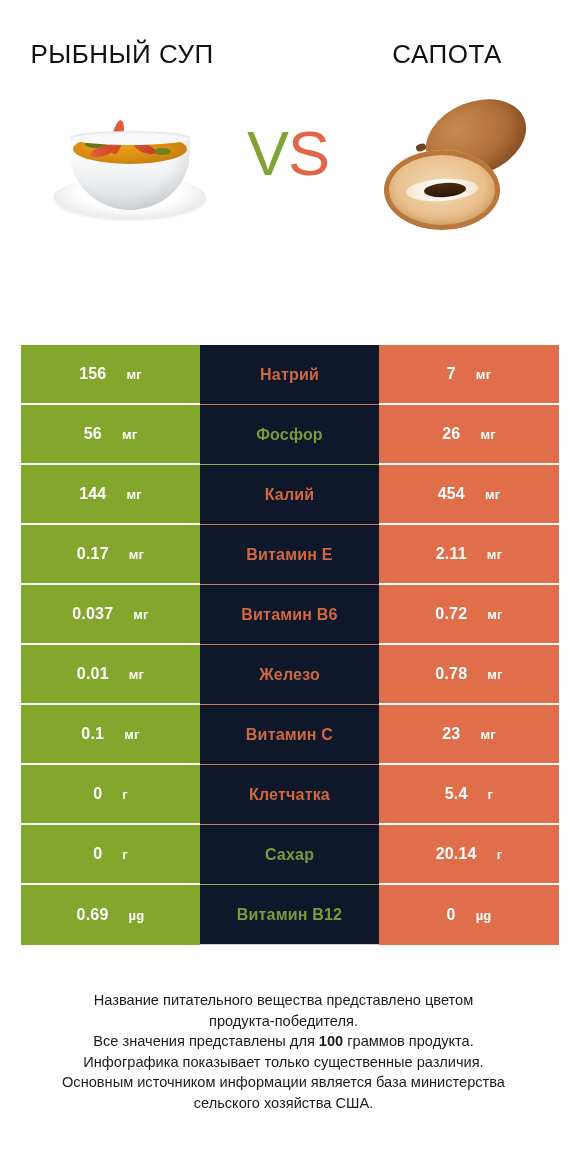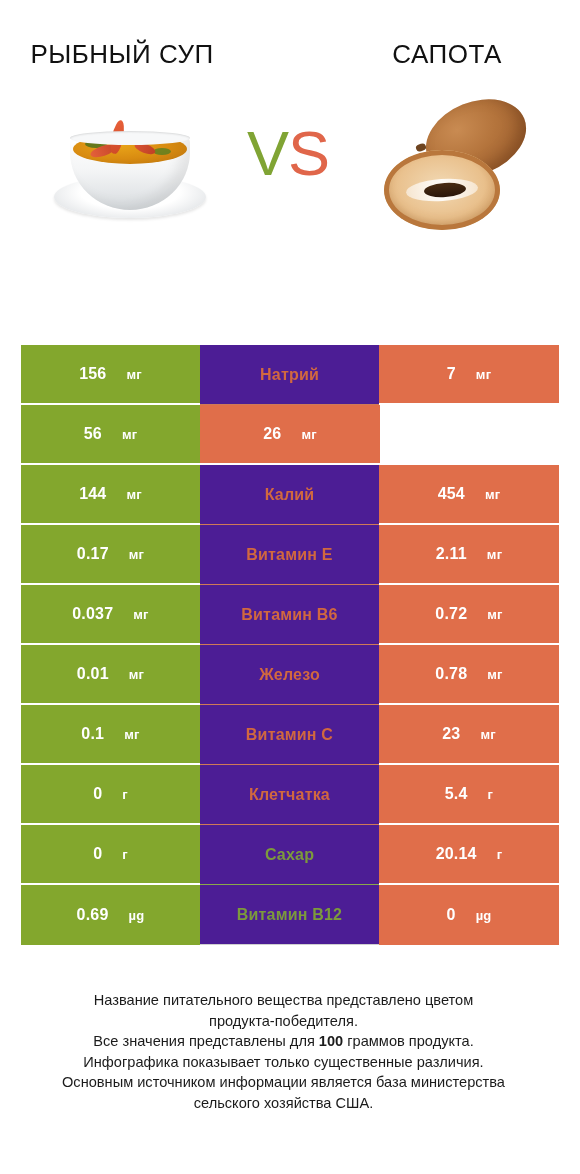--- a/index.html
+++ b/index.html
@@ -250,21 +250,21 @@
     border-bottom: 2px solid #ffffff;
   }
   .cell-right {
     flex: 0 0 180px;
     background: #e06e4a;
     color: #ffffff;
     border-bottom: 2px solid #ffffff;
   }
   .cell-mid {
     flex: 1 1 auto;
-    background: #4c1d95;
+    background: #0f172a;
     border-bottom: 1px solid #cfcfcf;
   }
   .row:last-child .cell-left,
   .row:last-child .cell-right {
     border-bottom: none;
   }
   .row:last-child .cell-mid {
     border-bottom: 1px solid #cfcfcf;
   }
   .cell-mid.win-green { border-bottom-color: #8aa94a; }
@@ -356,20 +356,23 @@
         <span class="nutrient win-orange">Натрий</span>
       </div>
       <div class="cell cell-right">
         <span class="val">7<span class="unit">мг</span></span>
       </div>
     </div>
     <div class="row">
       <div class="cell cell-left">
         <span class="val">56<span class="unit">мг</span></span>
       </div>
+      <div class="cell cell-mid win-green">
+        <span class="nutrient win-green">Фосфор</span>
+      </div>
       <div class="cell cell-right">
         <span class="val">26<span class="unit">мг</span></span>
       </div>
     </div>
     <div class="row">
       <div class="cell cell-left">
         <span class="val">144<span class="unit">мг</span></span>
       </div>
       <div class="cell cell-mid win-orange">
         <span class="nutrient win-orange">Калий</span>

